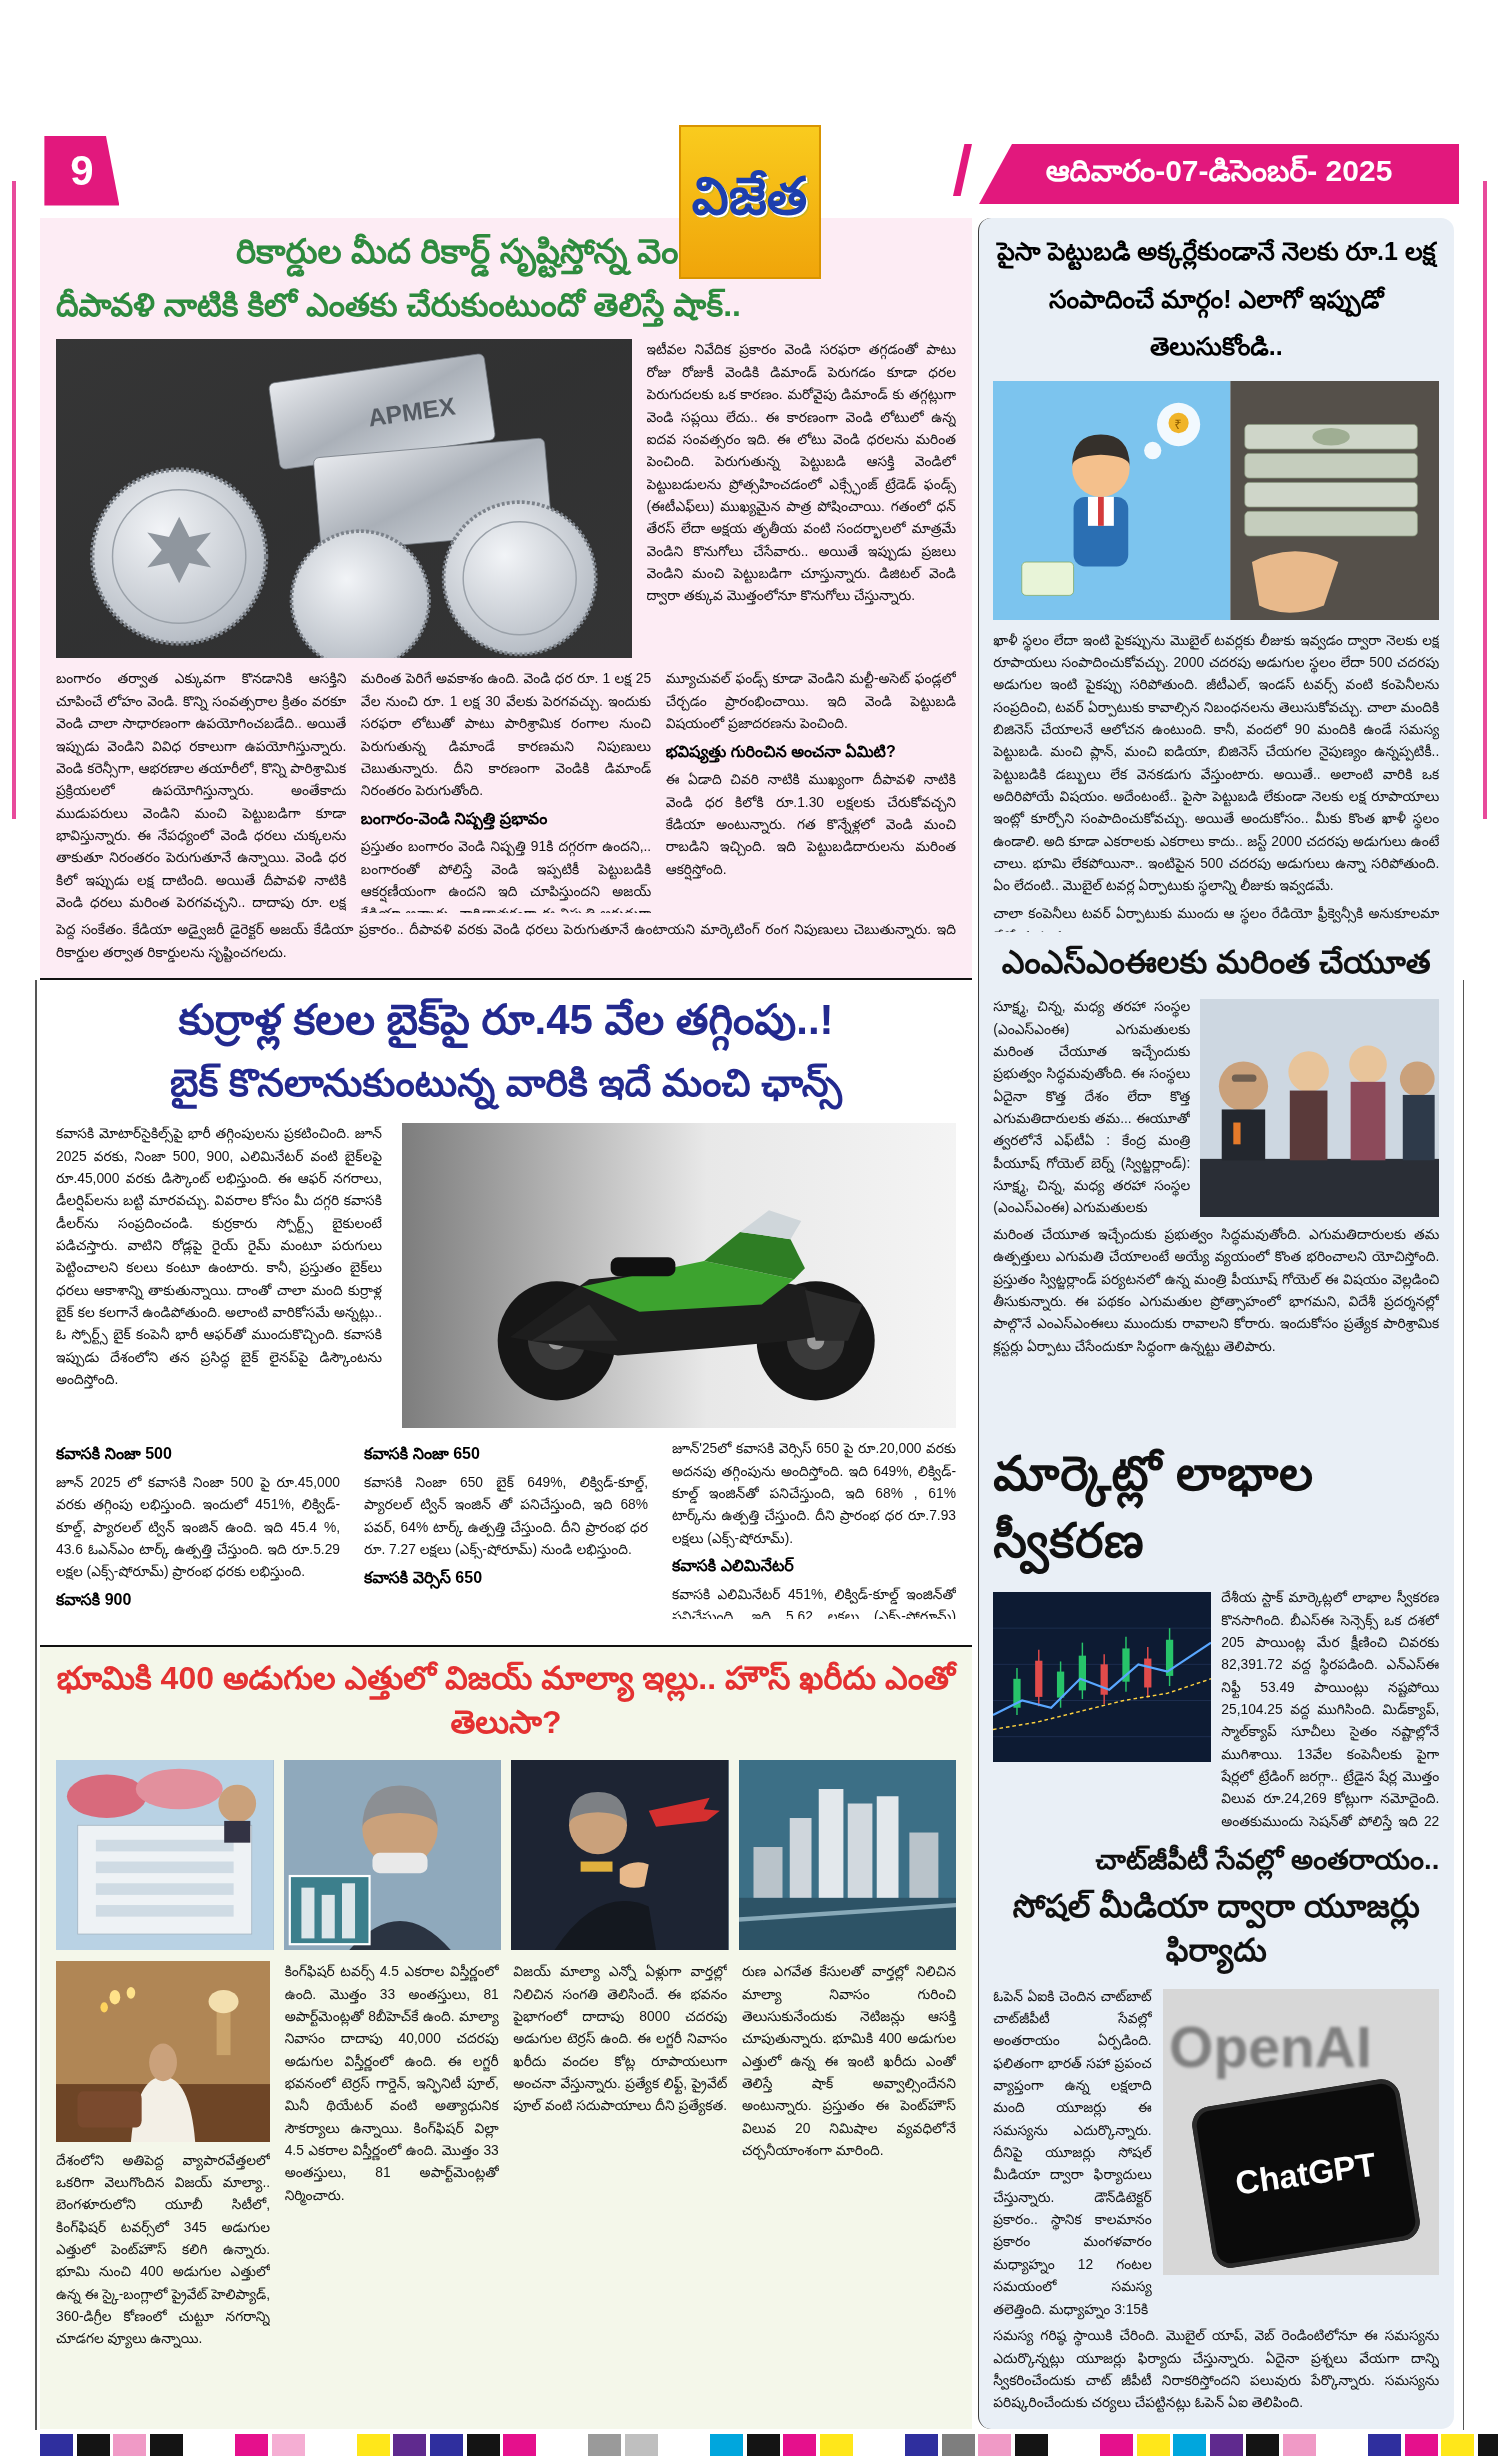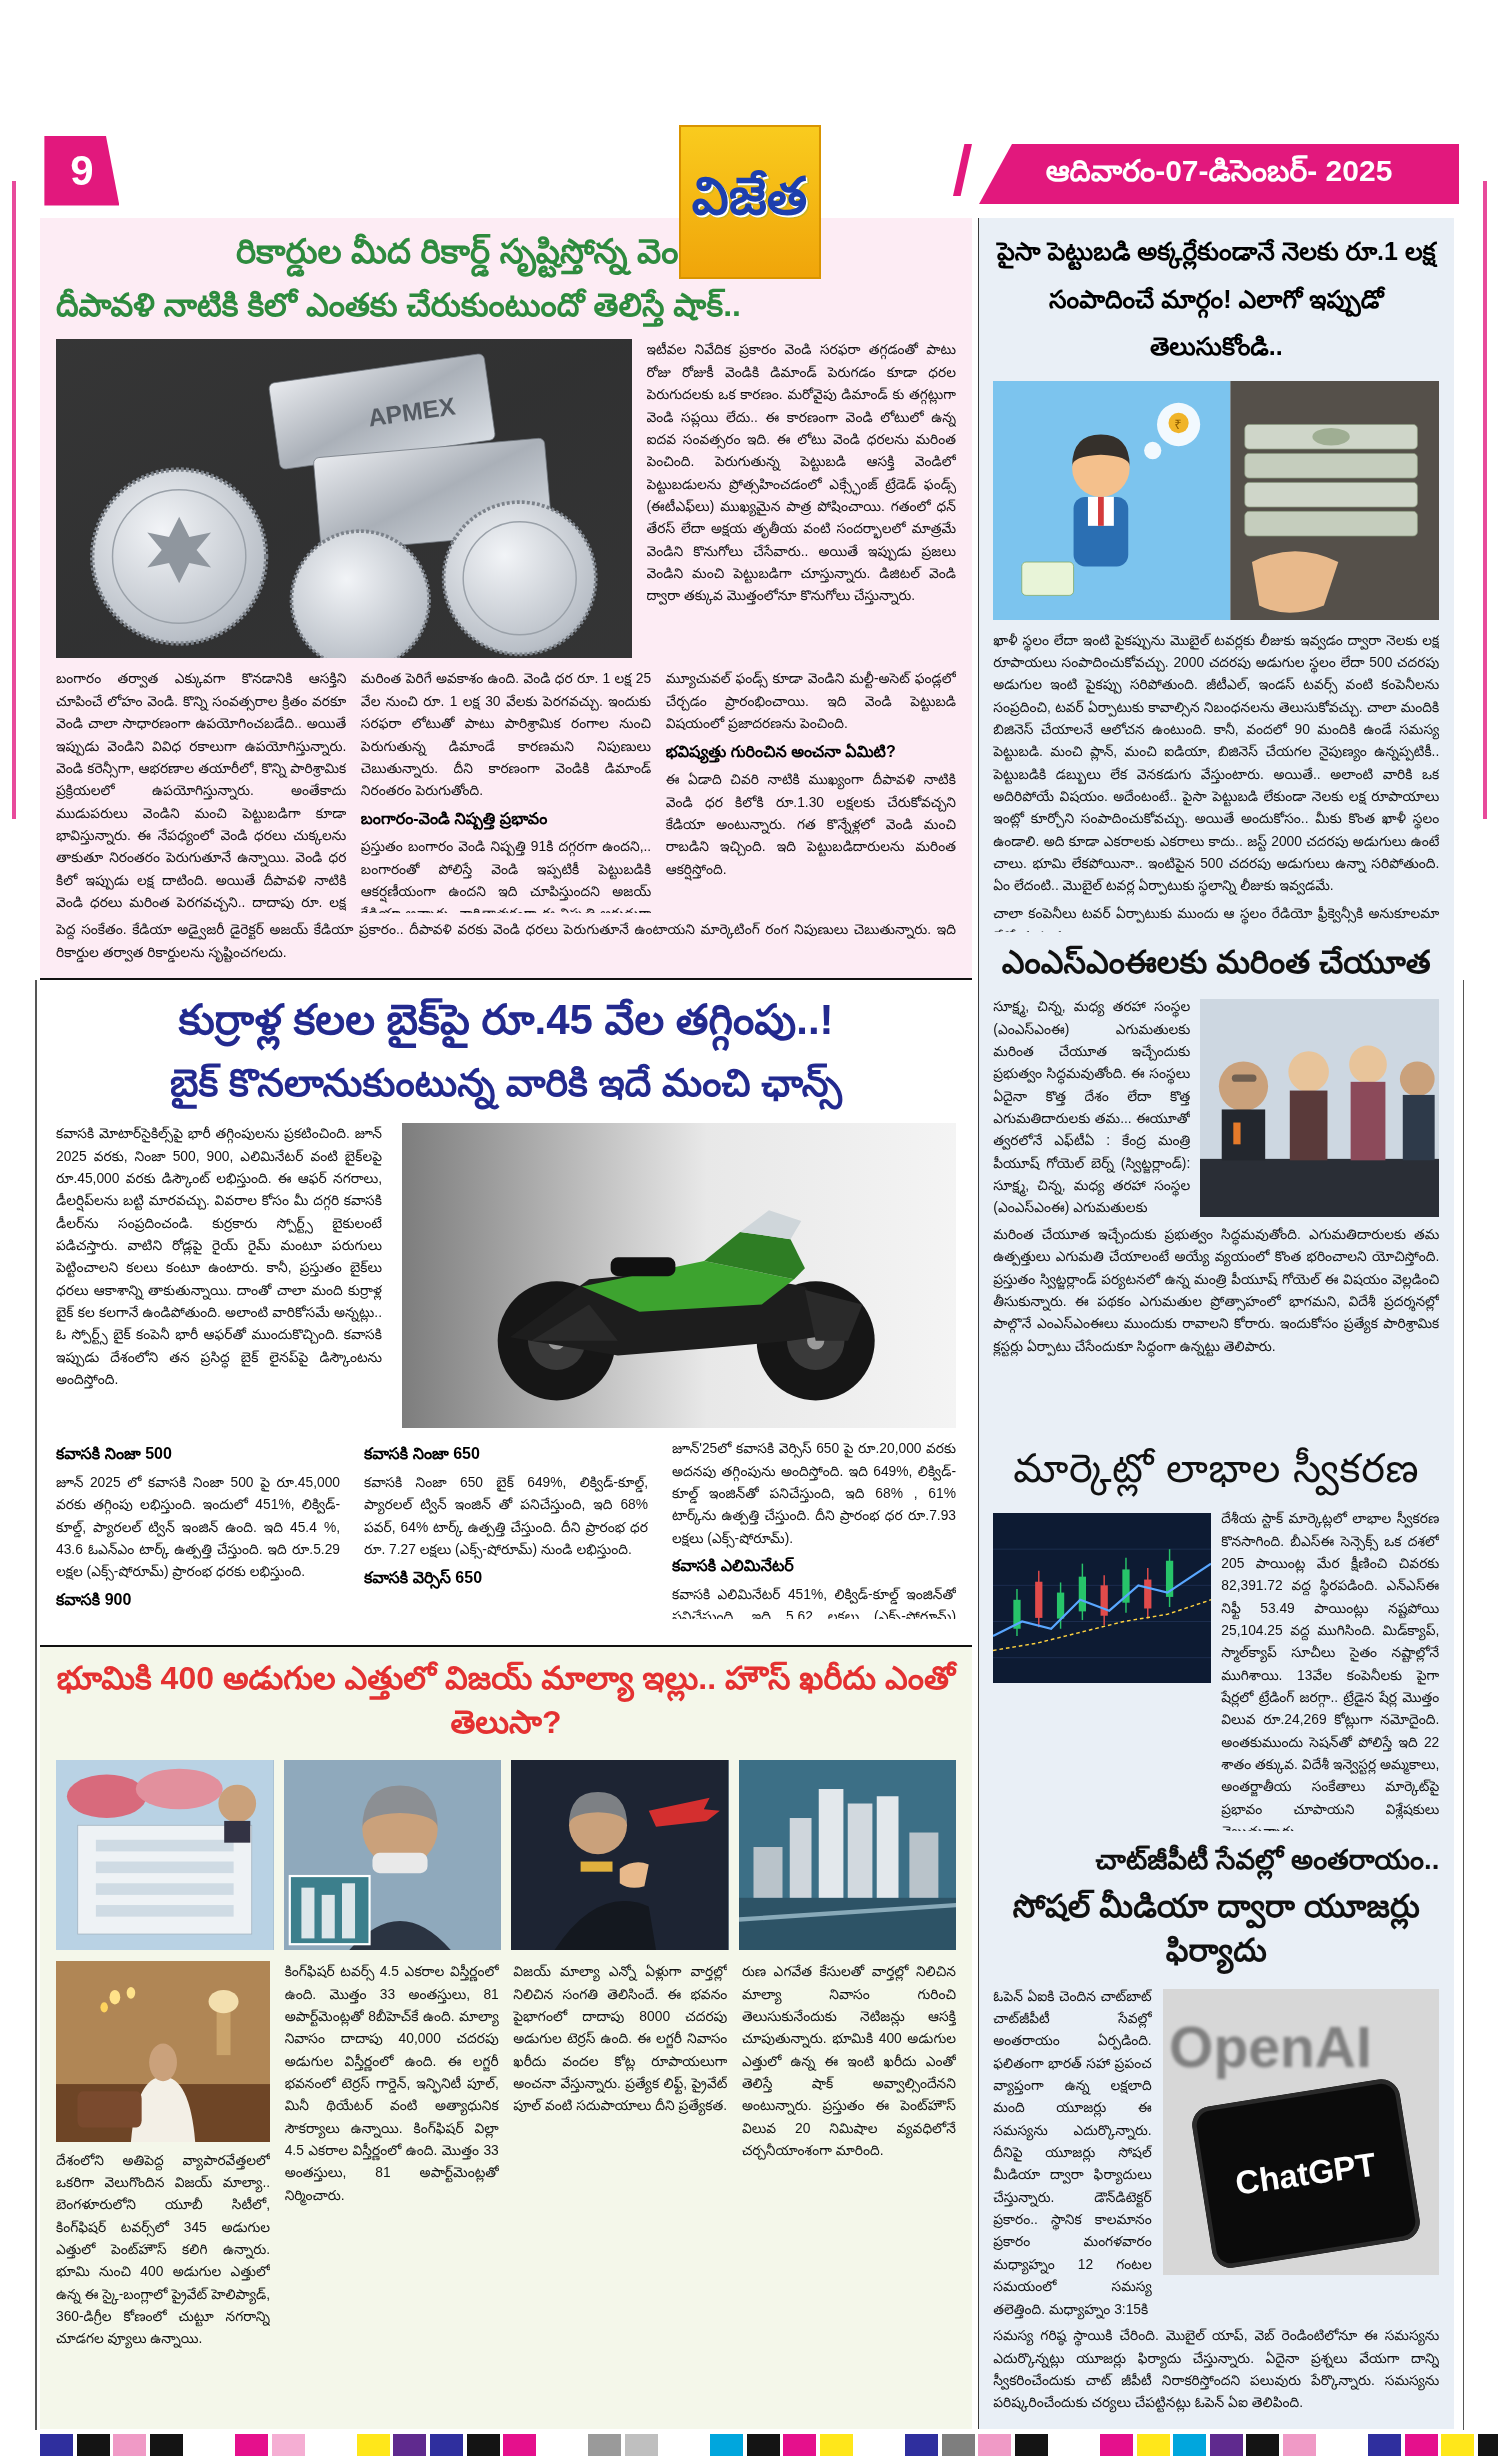--- a/index.html
+++ b/index.html
@@ -24,21 +24,21 @@
   .masthead-word { color:#1d3fae; font-size:52px; font-weight:800; text-shadow:1.5px 1.5px 0 #ffffff, 2.9px 2.9px 0 #2aa84a33; }
   .datebar { position:absolute; right:0; top:10px; width:480px; height:60px; background:#e2187d; color:#fff;
              display:flex; align-items:center; justify-content:center; font-size:30px; font-weight:800;
              clip-path:polygon(33px 0, 100% 0, 100% 100%, 0 100%); }
   .datebar-slash { position:absolute; right:487px; top:10px; width:19px; height:52px; background:#e2187d;
                    clip-path:polygon(60% 0, 100% 0, 40% 100%, 0 100%); }
 
   
   .content { position:absolute; top:218px; left:40px; right:40px; height:2211px; display:flex; }
   .left-col { width:932px; display:flex; flex-direction:column; }
-  .rail { width:476px; margin-left:5.8px; background:#e9eff6; border-left:1.5px solid #3a3a3a; display:flex; flex-direction:column; }
+  .rail { width:476px; margin-left:5.8px; background:#e9eff6; border-left:1.5px solid #3a3a3a; display:flex; flex-direction:column;border-radius:13px; }
 
   .bodytext { font-size:13.8px; line-height:1.62; text-align:justify; overflow:hidden; }
   .subhead { font-weight:800; font-size:16px; margin:7.3px 0 4.4px; color:#000; }
 
   
   .sec-silver { height:760px; background:#fdecf4; padding:8.7px 16px; overflow:hidden; }
   .sil-h1 { text-align:center; color:#2e8b3e; font-size:34px; font-weight:800; margin:5.8px 0 1.5px; }
   .sil-h2 { text-align:left; color:#2e8b3e; font-size:32px; font-weight:800; margin:7.3px 0 2.9px; }
   .sil-row1 { display:flex; gap:14.5px; margin-top:8.7px; }
   .sil-photo { width:576px; height:319px; flex:none; background:#2e2e2e; }
@@ -68,21 +68,21 @@
 
   
   .rail-sec { padding:10px 14.5px; overflow:hidden; }
   .sec-money { height:714px; }
   .mon-h { font-size:25px; font-weight:700; text-align:center; line-height:1.9; color:#000; }
   .mon-img { height:239px; margin:10px 0; display:flex; }
   .sec-msme { height:504px; }
   .msme-h { font-size:32px; font-weight:800; text-align:center; margin:1.5px 0 8.7px; }
   .msme-photo { float:right; width:239px; height:218px; margin:2.9px 0 5.8px 10px; background:#cfd8e2; }
   .sec-market { height:395px; }
-  .mkt-h { font-size:40px; font-weight:400; text-align:center; margin:0 0 7.3px; letter-spacing:0.7px; }
+  .mkt-h { font-size:48px; font-weight:700; text-align:left; margin:0 0 7.3px; letter-spacing:0.7px; }
   .mkt-chart { float:left; width:218px; height:170px; margin:4.4px 10px 4.4px 0; background:#0d1b33; }
   .sec-chatgpt { height:598px; }
   .cg-h1 { font-size:27.6px; font-weight:800; text-align:right; margin:2.9px 0; }
   .cg-h2 { font-size:32px; font-weight:800; text-align:center; margin:5.8px 0 10px; }
   .cg-img { float:right; width:276px; height:286px; margin:2.9px 0 7.3px 11.6px; position:relative; background:#d7d7d7; overflow:hidden; }
   .cg-openai { position:absolute; top:25px; left:5.8px; font-size:57px; color:#7f7f7f; font-weight:700; filter:blur(1.5px); white-space:nowrap; }
   .cg-phone { position:absolute; bottom:20px; left:38px; width:210px; height:163px; background:#0b0b0b; border-radius:19px;
               transform:rotate(-9deg); display:flex; align-items:center; justify-content:center; box-shadow:0 0 0 4.4px #2a2a2a inset; }
   .cg-phone span { color:#fff; font-size:33px; font-weight:800; transform:rotate(1deg); }
   .cg-body2 { clear:none; margin-top:4.4px; }

